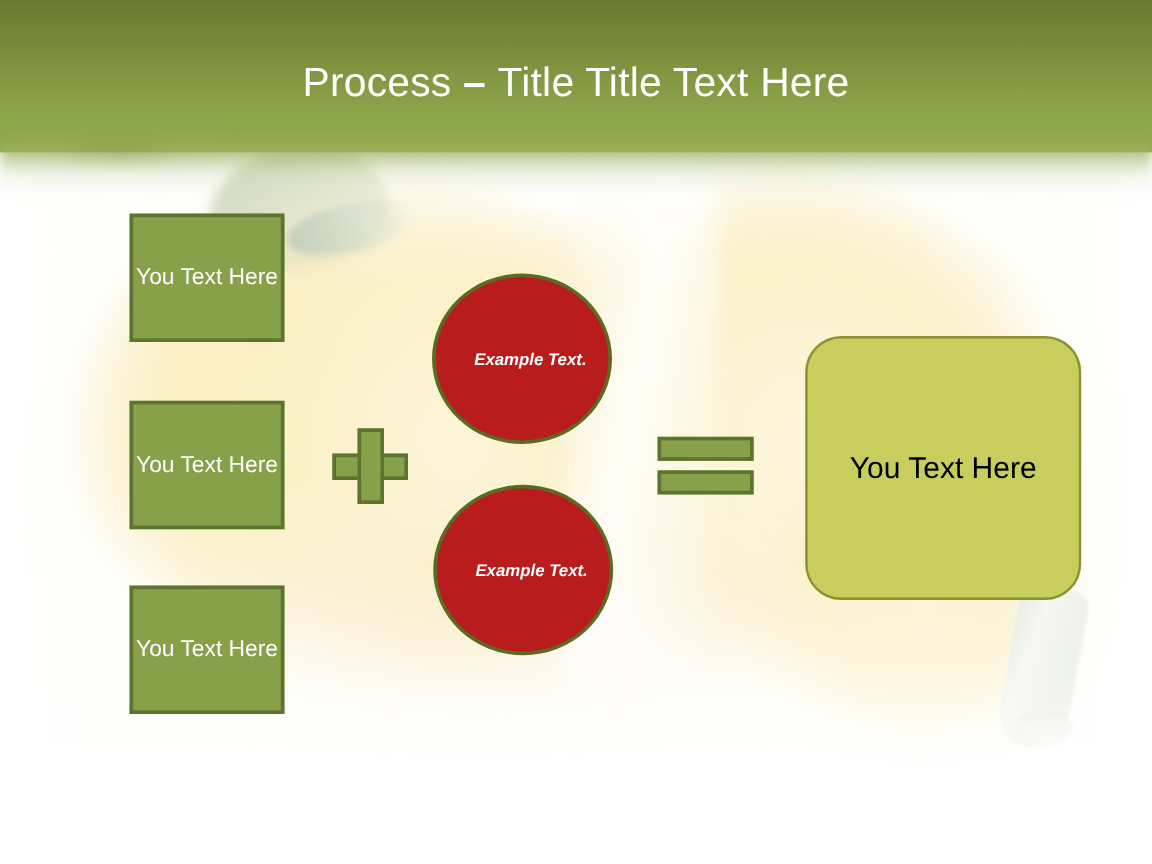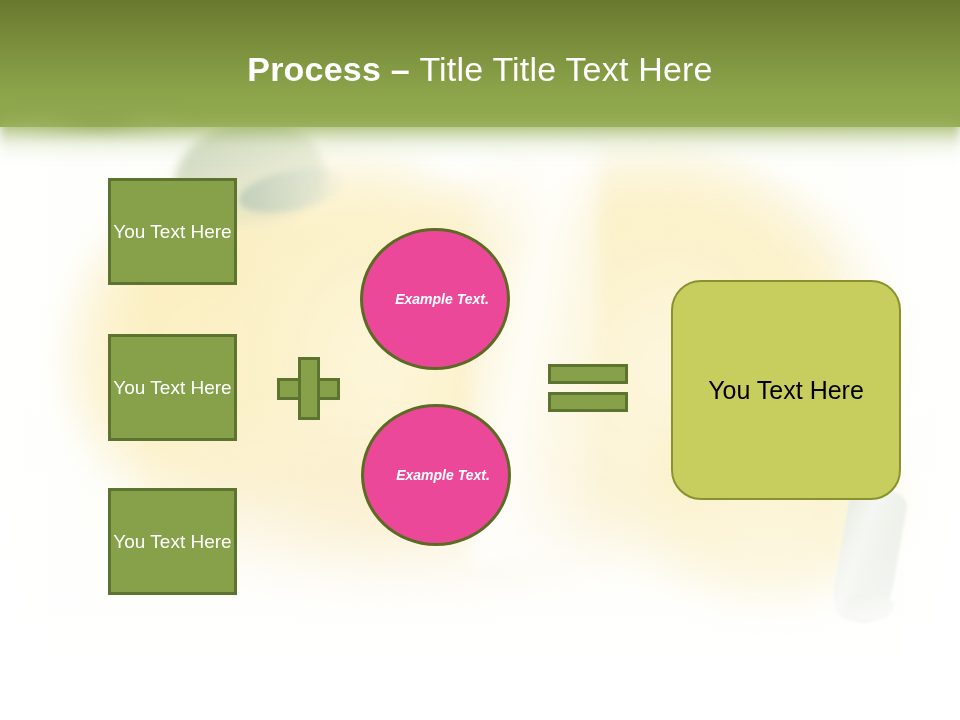--- a/index.html
+++ b/index.html
@@ -141,21 +141,21 @@
     position: absolute;
     left: 0; top: 47px;
     width: 960px;
     text-align: center;
     color: #ffffff;
     font-size: 34px;
     line-height: 44px;
     letter-spacing: .2px;
     white-space: nowrap;
   }
-  .slide-title .t-bold { font-weight: bold; }
+  .slide-title .t-bold { font-weight: normal; }
   .slide-title .t-dash { font-weight: bold; }
   .slide-title .t-rest { font-weight: normal; }
 
   
   .input-box {
     position: absolute;
     width: 129px;
     height: 107px;
     background: #87a04a;
     border: 3px solid #5d7430;
@@ -191,21 +191,21 @@
     left: 24px; top: 24px; width: 16px; height: 16px;
     background: #87a04a;
     border: none;
   }
 
   .circle {
     position: absolute;
     width: 150px;
     height: 142px;
     border-radius: 50%;
-    background: #ec4899;
+    background: #b91c1c;
     border: 3px solid #5d6a23;
     box-sizing: border-box;
     color: #ffffff;
     font-size: 14px;
     font-weight: bold;
     font-style: italic;
     line-height: 22px;
     display: flex;
     align-items: center;
     justify-content: center;

